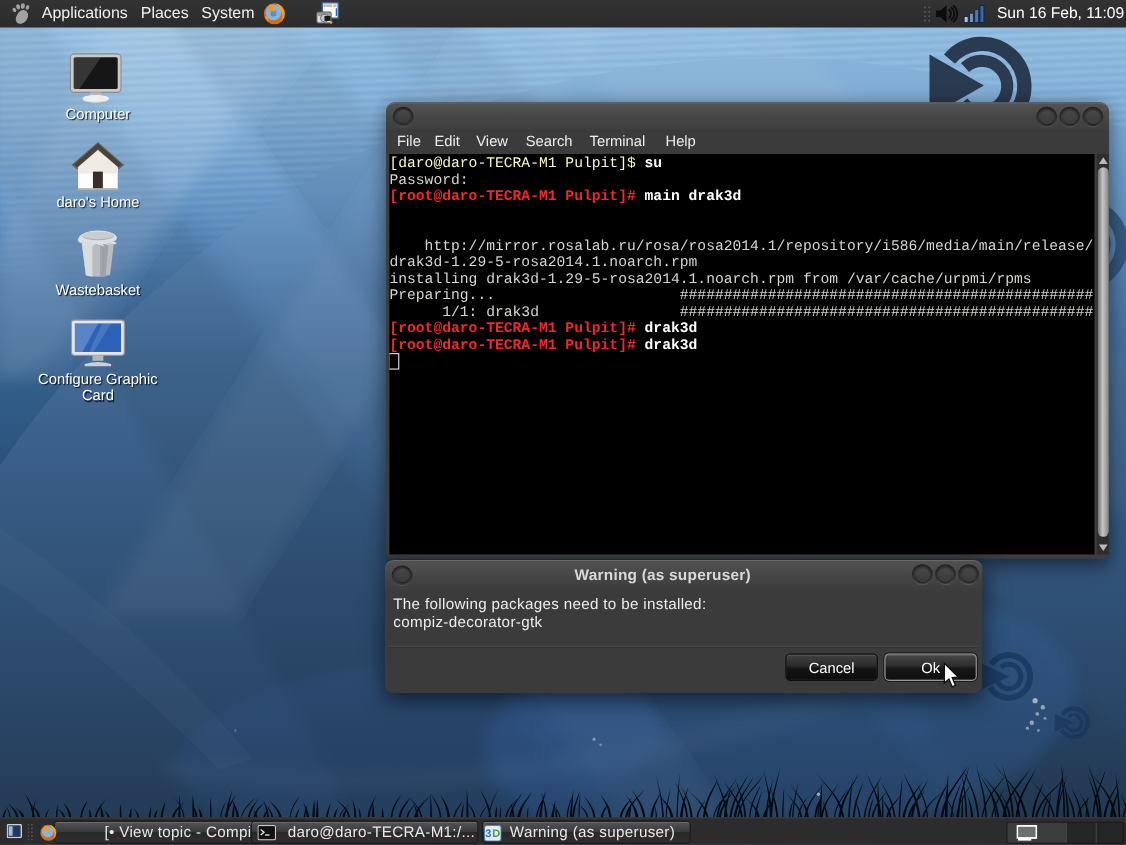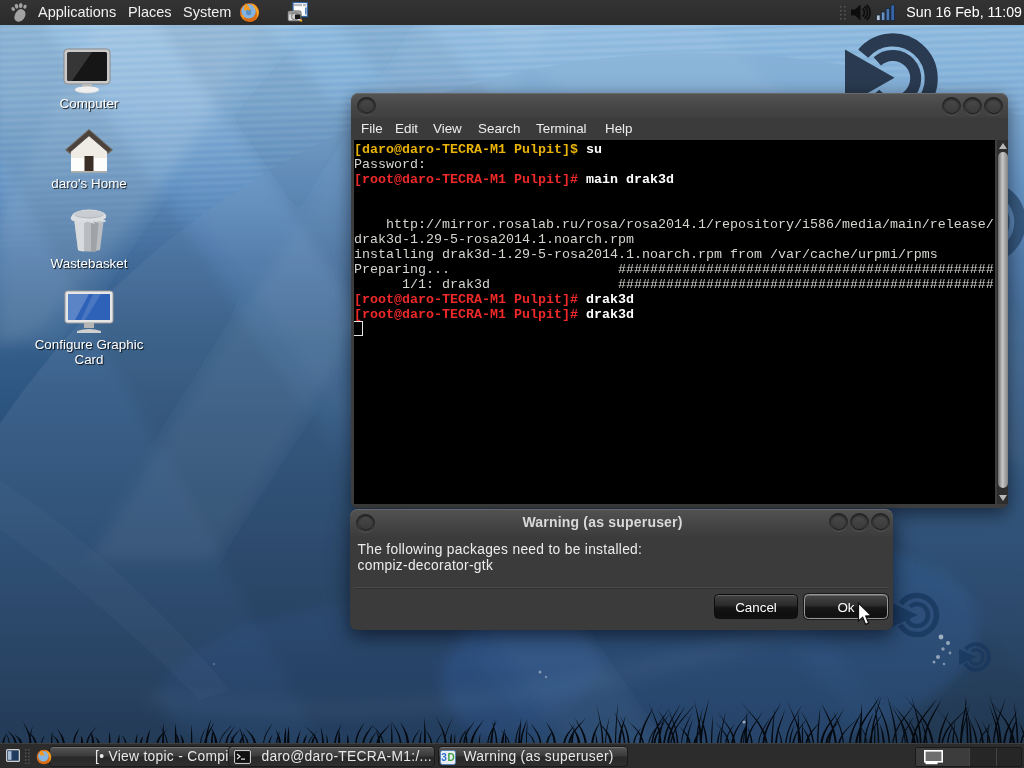--- a/index.html
+++ b/index.html
@@ -19,21 +19,21 @@
 
 #term{position:absolute;left:351px;top:93px;width:657px;height:415px;background:#3d3d3d;border-radius:8px 8px 6px 6px;box-shadow:0 5px 18px rgba(0,0,10,0.55);z-index:5;}
 #term .tbar{position:absolute;left:0;top:0;width:657px;height:25px;border-radius:8px 8px 0 0;background:linear-gradient(#545454,#464646 55%,#3e3e3e);box-shadow:inset 0 1px 0 rgba(255,255,255,0.13);}
 .wbtn{position:absolute;width:19px;height:19px;border-radius:50%;background:radial-gradient(circle at 50% 38%,#4a4a4a 0%,#404040 45%,#333 60%,#4e4e4e 100%);box-shadow:inset 0 2px 3px rgba(0,0,0,0.55), inset 0 -1px 1px rgba(255,255,255,0.14);}
 .wbtn::after{content:"";position:absolute;left:3.5px;top:3.5px;width:12px;height:12px;border-radius:50%;background:linear-gradient(#474747,#3a3a3a);box-shadow:0 1px 1px rgba(0,0,0,0.4);}
 .ttitle{position:absolute;top:0;height:25px;line-height:26px;text-align:center;font-weight:bold;font-size:14px;letter-spacing:0.2px;color:#cfcfcf;white-space:nowrap;}
 #term .tmenu{position:absolute;left:0;top:25px;width:657px;height:22px;background:#3b3b3b;}
 #term .tmenu span{position:absolute;top:0;height:22px;line-height:22px;color:#ededed;font-size:13.4px;}
 #term .tbody{position:absolute;left:2.5px;top:47px;width:641px;height:363.5px;background:#000;overflow:hidden;}
 #term pre{position:absolute;left:0.5px;top:1.5px;margin:0;font-family:"Liberation Mono",monospace;font-size:13.33px;line-height:15px;color:#d3d7cf;}
-#term pre .g{color:#eab308;font-weight:bold;}
+#term pre .g{color:#fef9c3;font-weight:normal;}
 #term pre .r{color:#ef2929;font-weight:bold;}
 #term pre .w{color:#ffffff;font-weight:bold;}
 #tcursor{position:absolute;left:-0.5px;top:181px;width:7.5px;height:13px;border:1.5px solid #e6e6e6;}
 #tscroll{position:absolute;left:646px;top:47px;width:11px;height:363.5px;background:#2e2e2e;}
 #tthumb{position:absolute;left:0.5px;top:12px;width:10px;height:336px;border-radius:5px;background:linear-gradient(90deg,#6e6e6e,#c6c6c6 45%,#828282);}
 .sarr{position:absolute;left:1.5px;width:0;height:0;border-left:4px solid transparent;border-right:4px solid transparent;}
 
 #dlg{position:absolute;left:350px;top:509px;width:543px;height:121px;background:#3b3b3b;border-radius:8px 8px 7px 7px;box-shadow:0 6px 20px rgba(0,0,10,0.6);z-index:6;}
 #dlg .tbar{position:absolute;left:0;top:0;width:543px;height:28px;border-radius:8px 8px 0 0;background:linear-gradient(#525252,#454545 55%,#3c3c3c);box-shadow:inset 0 1px 0 rgba(255,255,255,0.13);}
 #dlg .dtxt{position:absolute;left:7.5px;top:33px;color:#ececec;font-size:13.8px;line-height:15.5px;letter-spacing:0.3px;}

